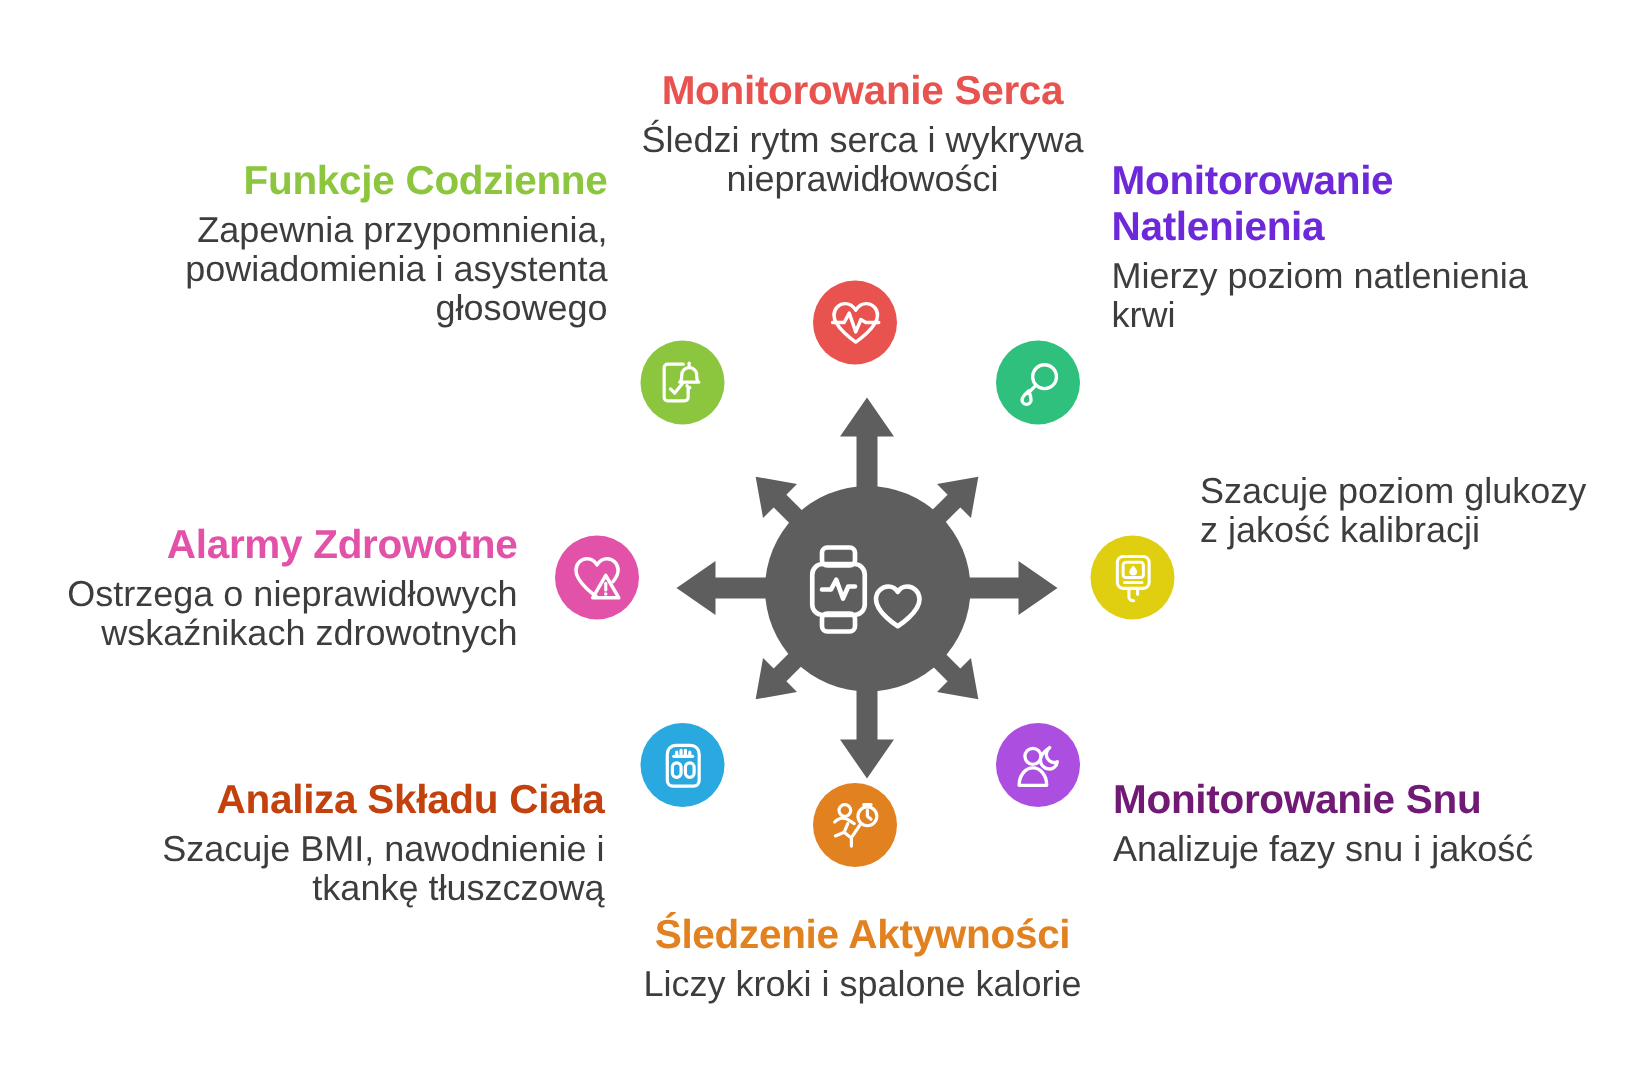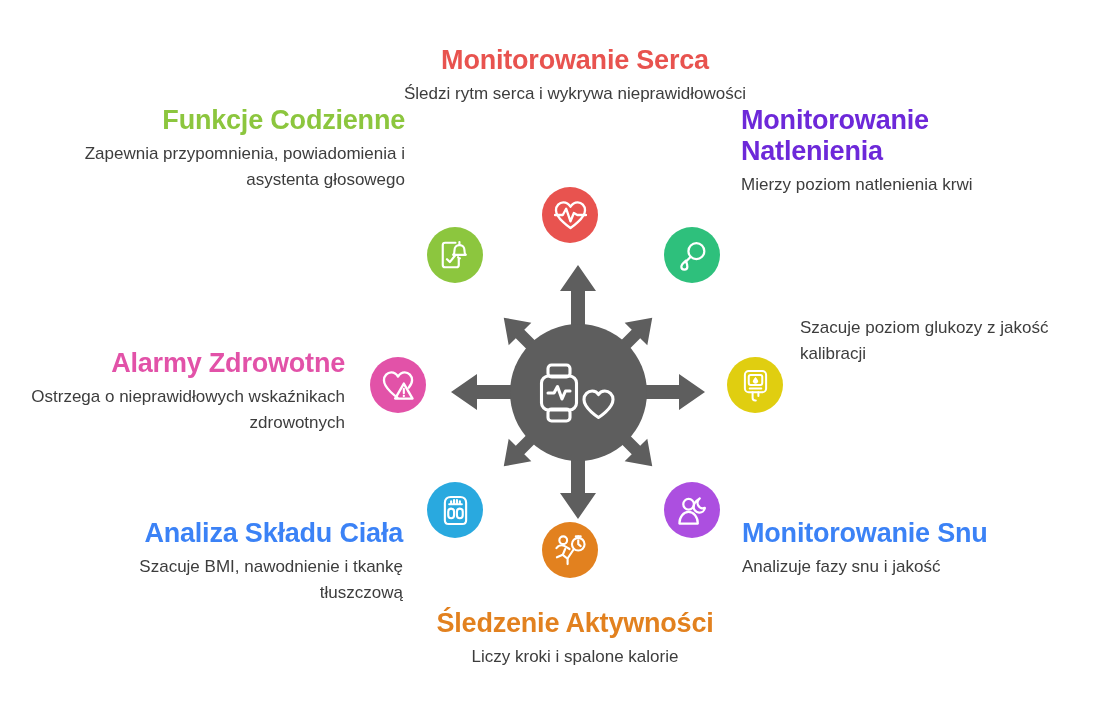--- a/index.html
+++ b/index.html
@@ -40,21 +40,21 @@
   
   .block{position:absolute;}
   .block .title{
     font-weight:bold;
     font-size:27px;
     line-height:31px;
     margin:0 0 5px 0;
     letter-spacing:-0.2px;
   }
   .block .desc{
-    font-size:17px;
+    font-size:24px;
     line-height:26px;
     color:#3d3d3d;
     margin:0;
   }
   .ta-r{text-align:right;}
   .ta-l{text-align:left;}
   .ta-c{text-align:center;}
 </style>
 </head>
 <body>
@@ -214,26 +214,26 @@
   <div class="block ta-r" style="left:10px;top:332px;width:335px;margin-top:16px;">
     <p class="title" style="color:#e252a8;">Alarmy Zdrowotne</p>
     <p class="desc">Ostrzega o nieprawidłowych wskaźnikach zdrowotnych</p>
   </div>
 
   <div class="block ta-l" style="left:800px;top:315px;width:275px;">
     <p class="desc">Szacuje poziom glukozy z jakość kalibracji</p>
   </div>
 
   <div class="block ta-r" style="left:55px;top:518px;width:348px;">
-    <p class="title" style="color:#3b82f6;">Analiza Składu Ciała</p>
+    <p class="title" style="color:#c2410c;">Analiza Składu Ciała</p>
     <p class="desc">Szacuje BMI, nawodnienie i tkankę tłuszczową</p>
   </div>
 
   <div class="block ta-l" style="left:742px;top:518px;width:330px;">
-    <p class="title" style="color:#3b82f6;">Monitorowanie Snu</p>
+    <p class="title" style="color:#701a75;">Monitorowanie Snu</p>
     <p class="desc">Analizuje fazy snu i jakość</p>
   </div>
 
   <div class="block ta-c" style="left:390px;top:608px;width:370px;">
     <p class="title" style="color:#e2811f;">Śledzenie Aktywności</p>
     <p class="desc">Liczy kroki i spalone kalorie</p>
   </div>
 
 </div>
 

